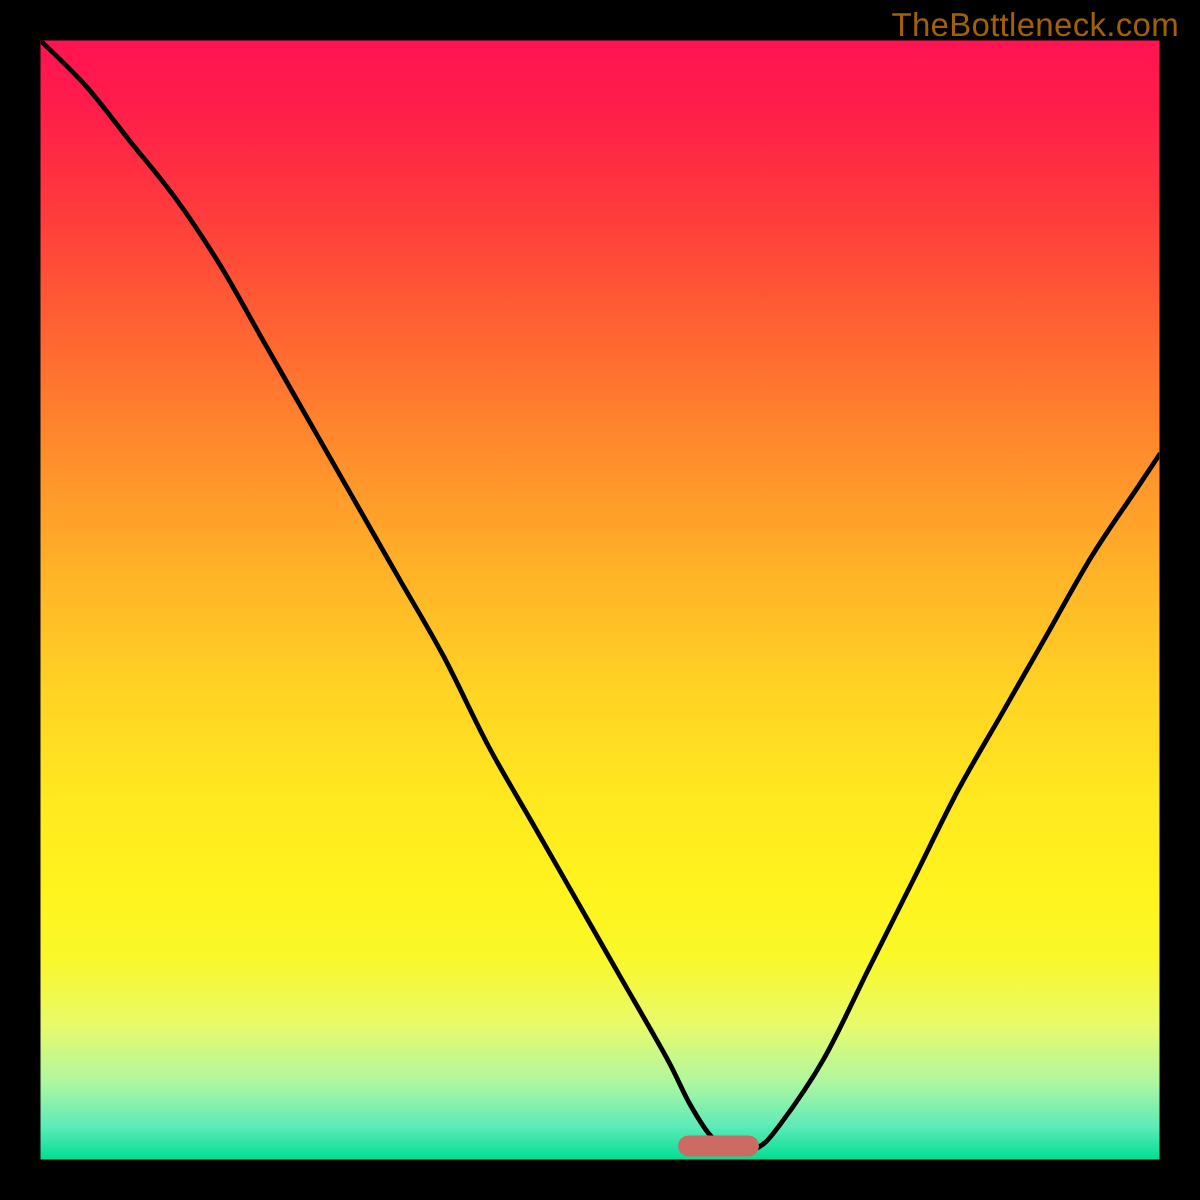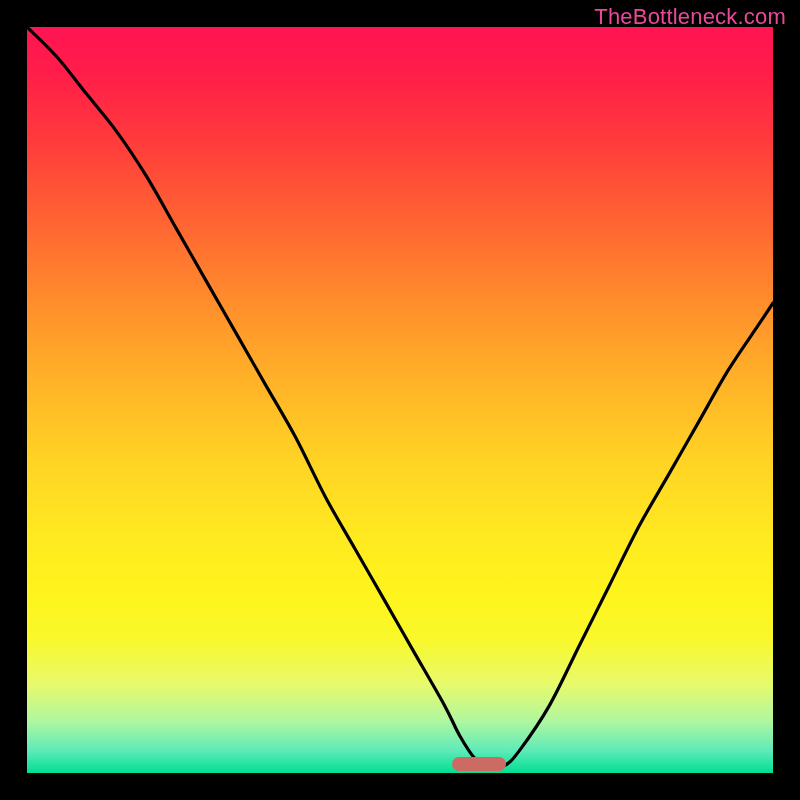--- a/index.html
+++ b/index.html
@@ -50,21 +50,21 @@
   }
   .marker {
     position: absolute;
     background: #cc6b63;
     border-radius: 8px;
   }
   .watermark {
     position: absolute;
     top: 4px;
     right: 14px;
-    color: #ec4899;
+    color: #a16207;
     font-size: 22px;
     font-weight: 400;
     letter-spacing: 0.2px;
     user-select: none;
   }
 </style>
 </head>
 <body>
 
 <div class="frame">

